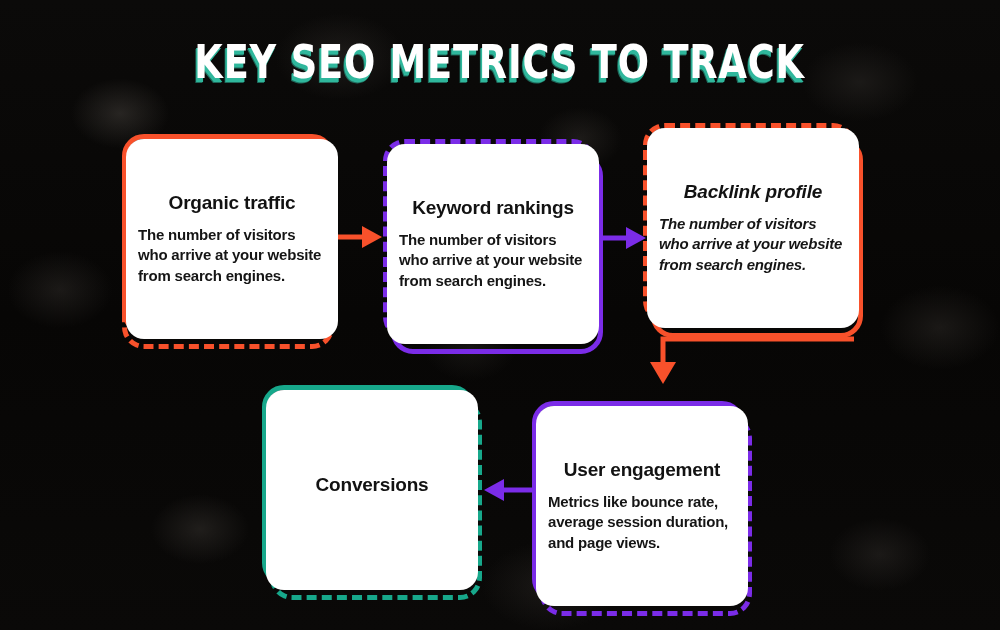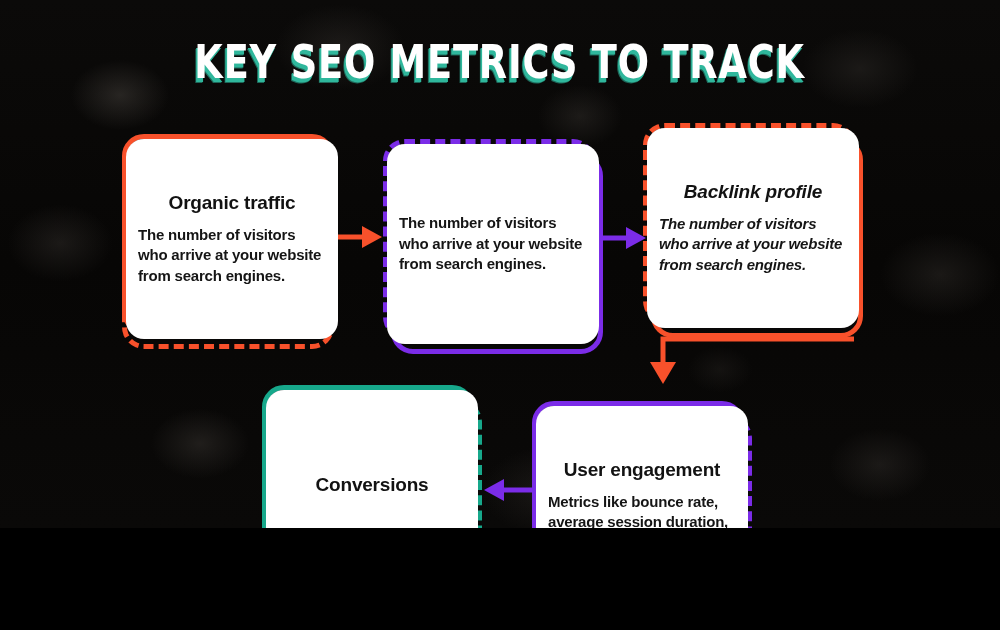--- a/index.html
+++ b/index.html
@@ -8,21 +8,21 @@
     padding: 0;
     background: #000;
   }
   body {
     font-family: "Liberation Sans", sans-serif;
   }
 
   #stage {
     position: relative;
     width: 1000px;
-    height: 528px;
+    height: 630px;
     overflow: hidden;
     background-color: #0a0908;
     background-image:
       radial-gradient(ellipse 70px 50px at 12% 18%, rgba(64,60,56,0.55), rgba(0,0,0,0) 70%),
       radial-gradient(ellipse 90px 60px at 34% 9%,  rgba(52,48,45,0.45), rgba(0,0,0,0) 72%),
       radial-gradient(ellipse 60px 45px at 58% 22%, rgba(58,54,50,0.40), rgba(0,0,0,0) 70%),
       radial-gradient(ellipse 80px 55px at 86% 13%, rgba(48,45,42,0.45), rgba(0,0,0,0) 72%),
       radial-gradient(ellipse 75px 55px at 6%  46%, rgba(55,51,48,0.42), rgba(0,0,0,0) 70%),
       radial-gradient(ellipse 65px 48px at 47% 55%, rgba(44,41,38,0.40), rgba(0,0,0,0) 72%),
       radial-gradient(ellipse 85px 60px at 94% 52%, rgba(58,54,50,0.38), rgba(0,0,0,0) 70%),
@@ -155,20 +155,21 @@
     <div class="panel">
       <div class="card-title">Organic traffic</div>
       <div class="card-desc">The number of visitors who arrive at your website from search engines.</div>
     </div>
   </div>
 
   <div class="card" style="left:387px; top:144px;">
     <div class="frame dashed off-ul" style="color:#7B2CE8;"></div>
     <div class="frame solid off-dr" style="color:#7B2CE8;"></div>
     <div class="panel">
+      <div class="card-title">Keyword rankings</div>
       <div class="card-desc">The number of visitors who arrive at your website from search engines.</div>
     </div>
   </div>
 
   <div class="card" style="left:647px; top:128px;font-style:italic;">
     <div class="frame dashed off-ul" style="color:#F8512B;"></div>
     <div class="frame solid off-dr" style="color:#F8512B;"></div>
     <div class="panel">
       <div class="card-title">Backlink profile</div>
       <div class="card-desc">The number of visitors who arrive at your website from search engines.</div>

